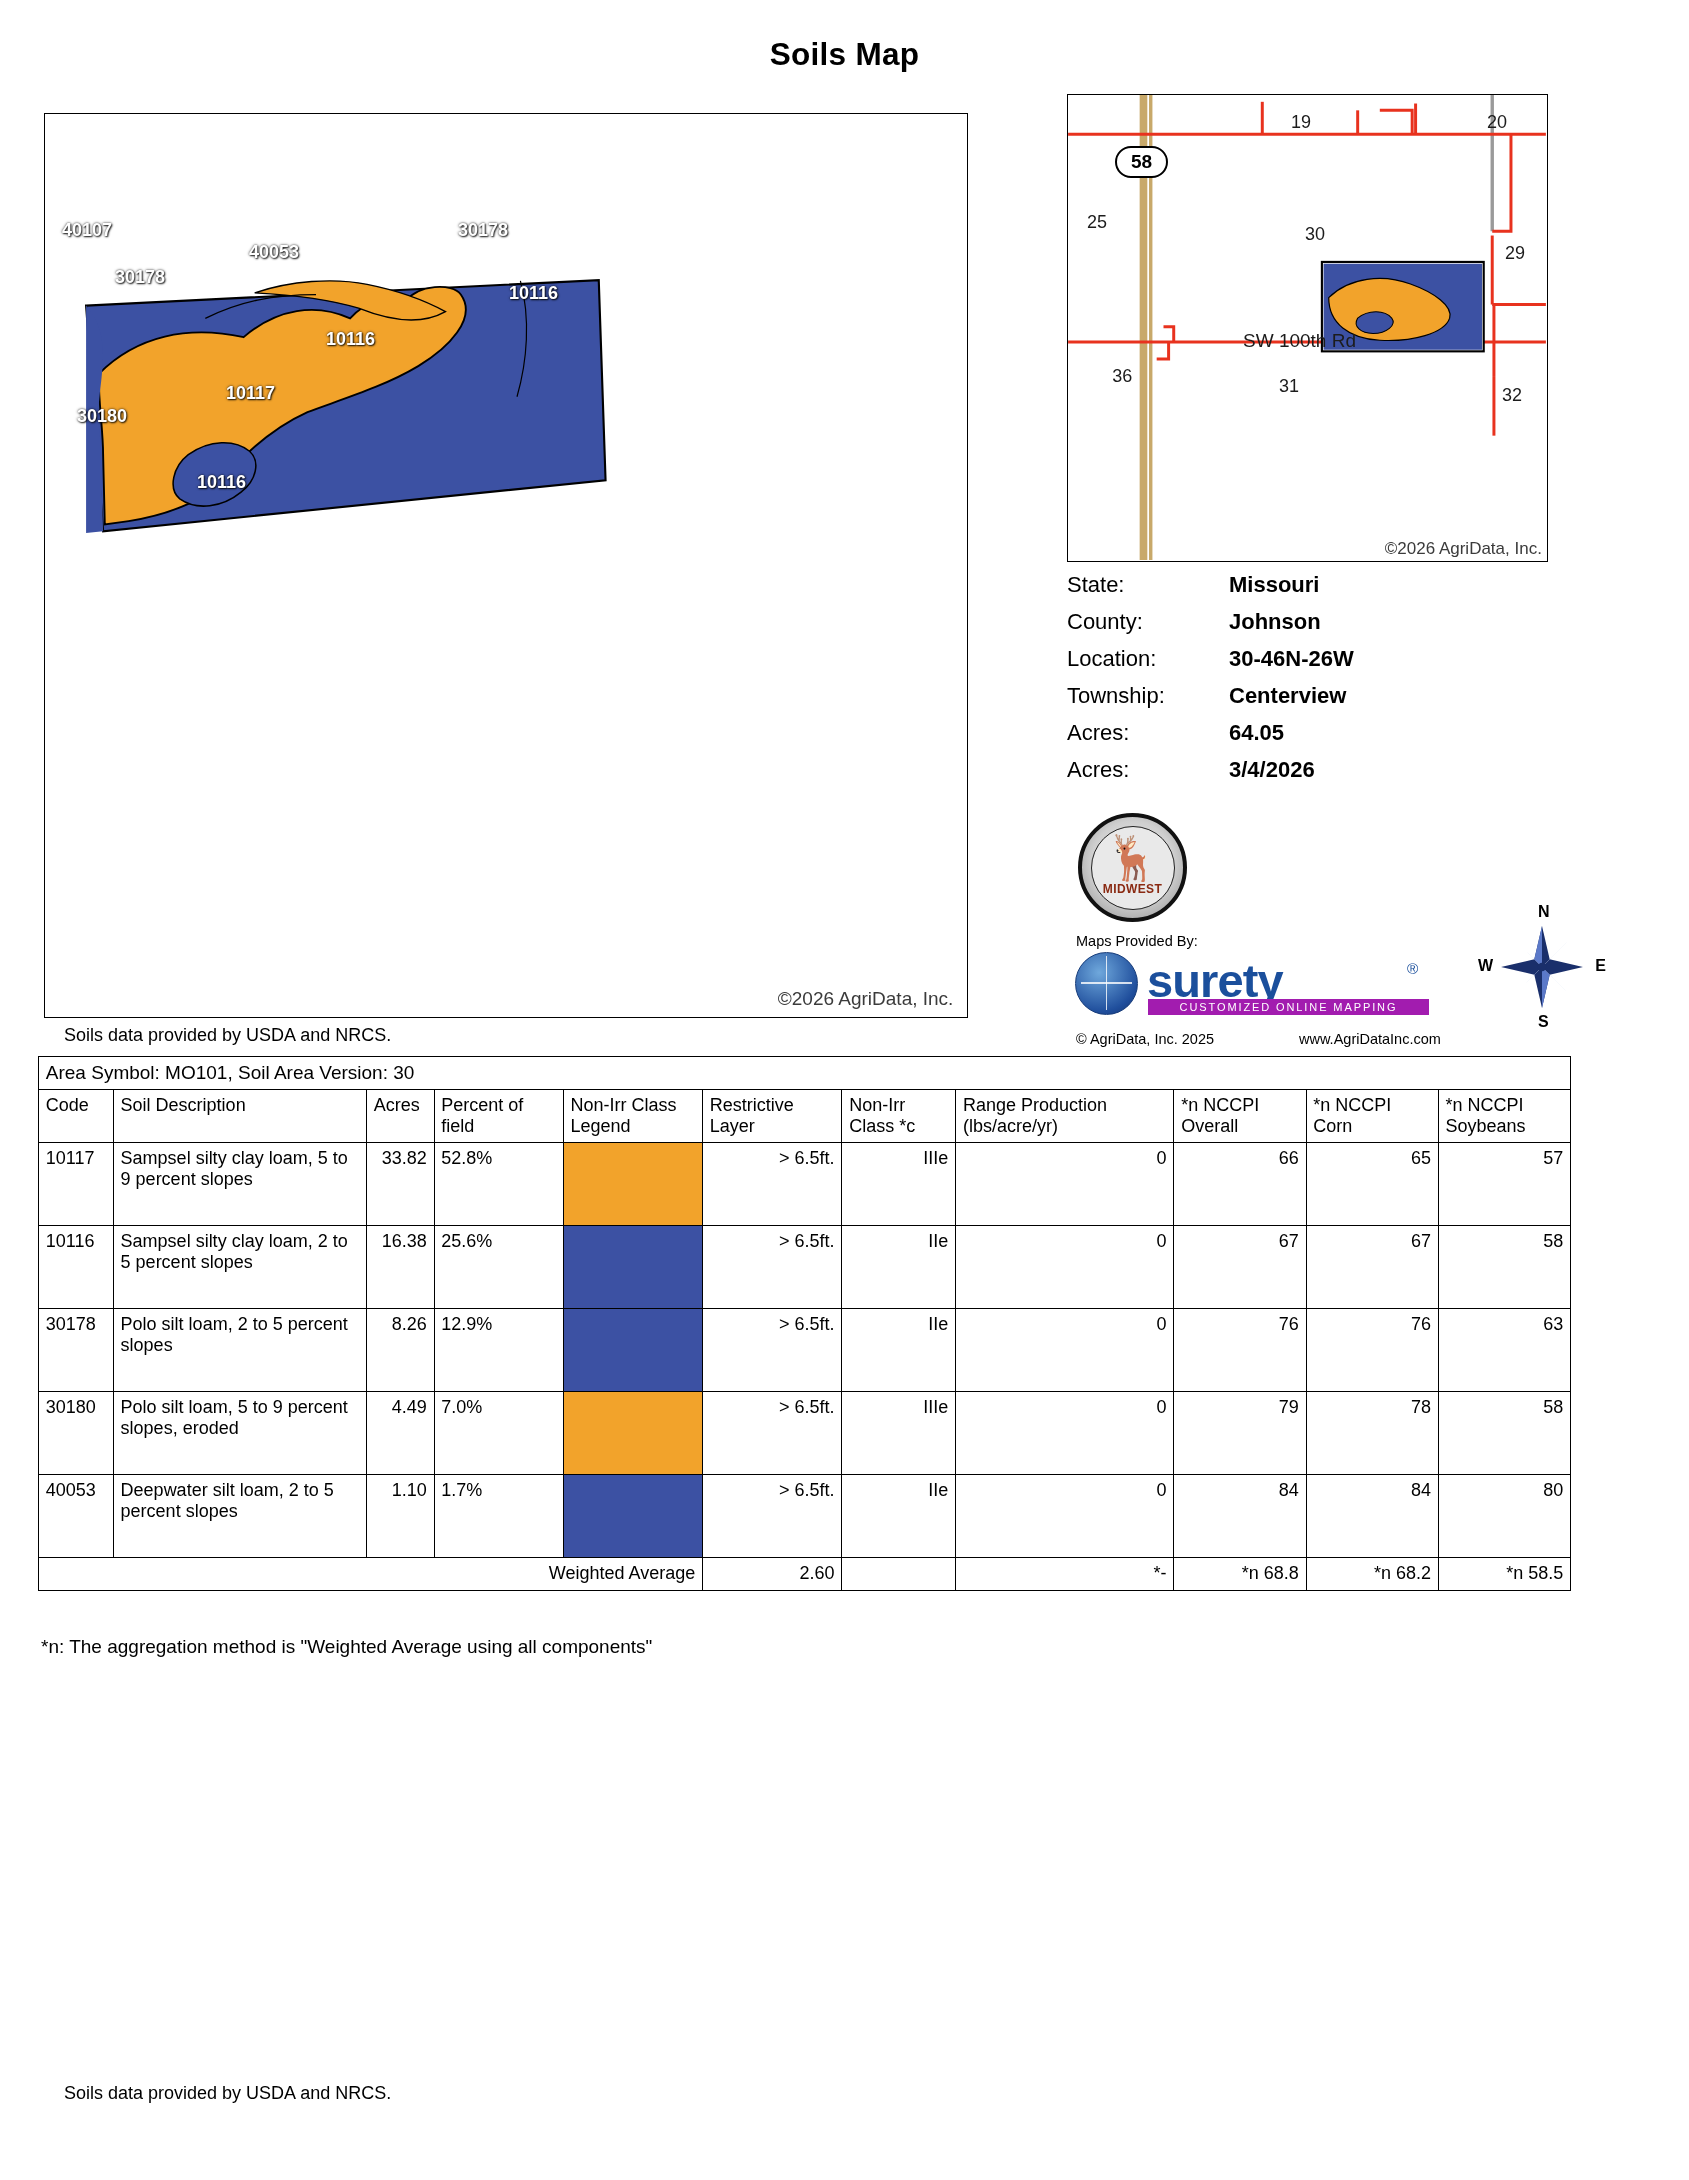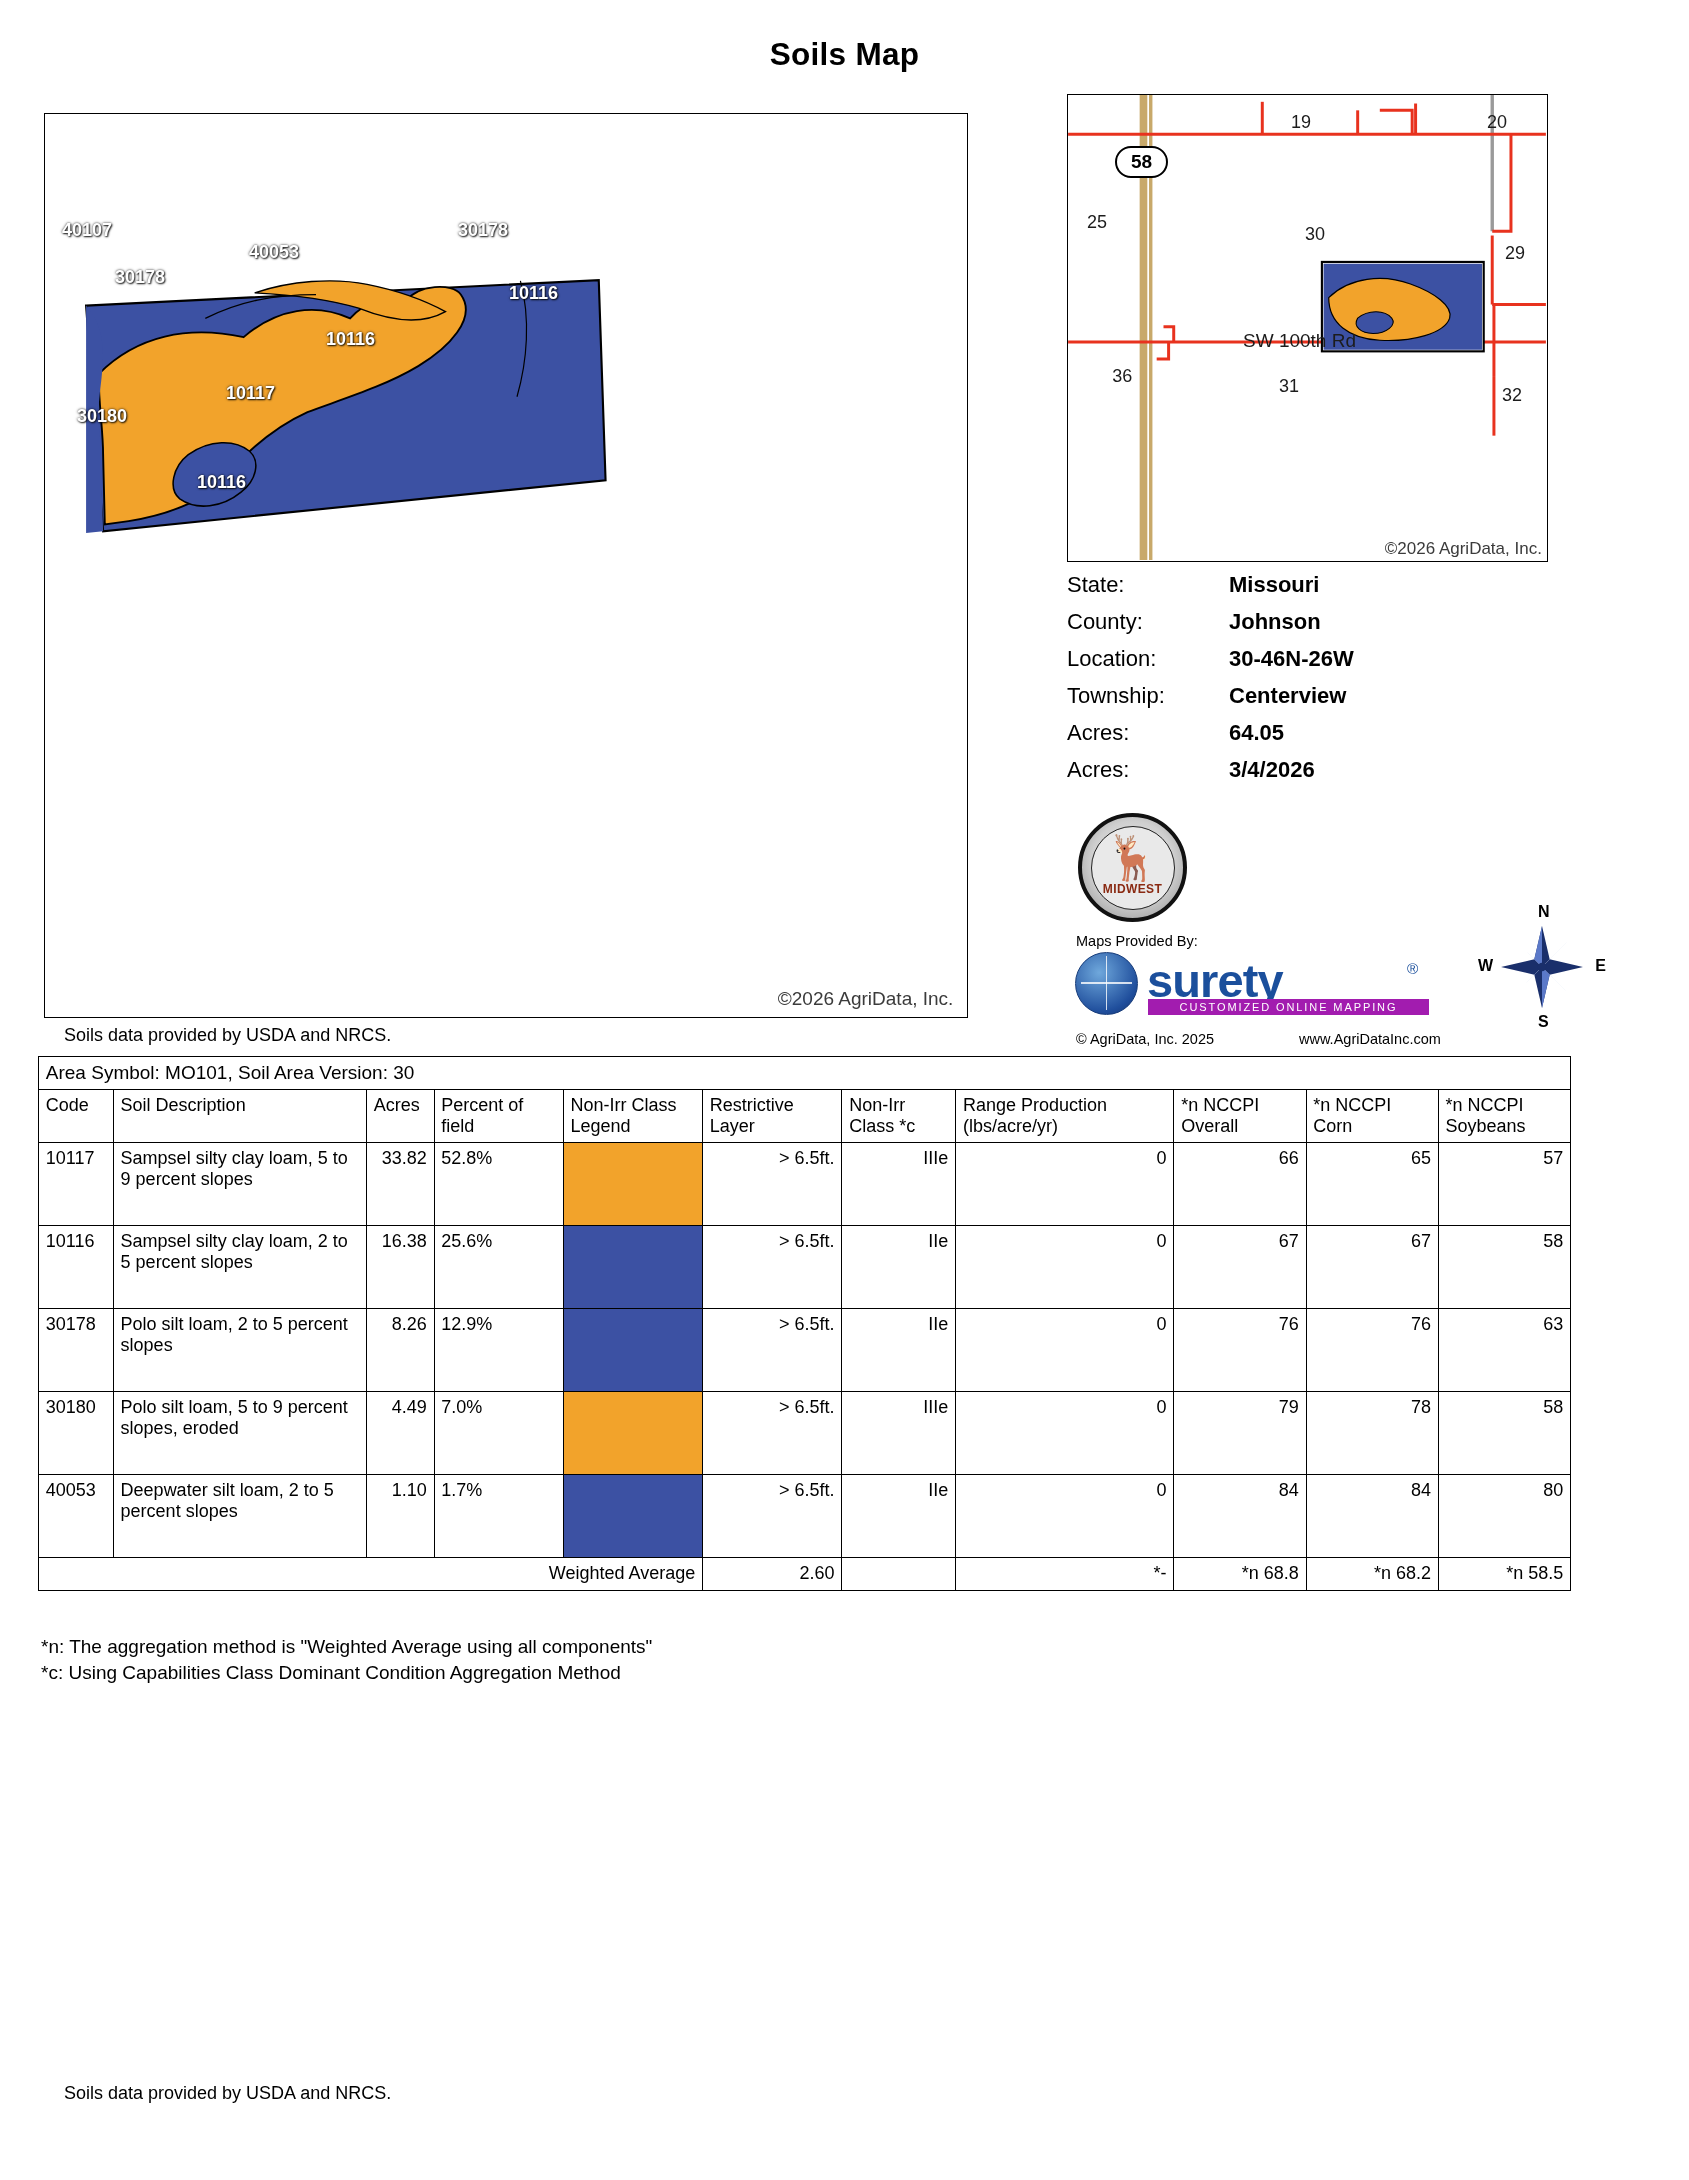--- a/index.html
+++ b/index.html
@@ -593,19 +593,18 @@
           <td>*n 68.8</td>
           <td>*n 68.2</td>
           <td>*n 58.5</td>
         </tr>
       </tbody>
     </table>
   </div>
 
   <div class="notes">
     <div>*n: The aggregation method is "Weighted Average using all components"</div>
-    <div>*c: Using Capabilities Class Dominant Condition Aggregation Method</div>
   </div>
 
   <div class="footer-note">Soils data provided by USDA and NRCS.</div>
 
 </div>
 
 
 </body></html>

